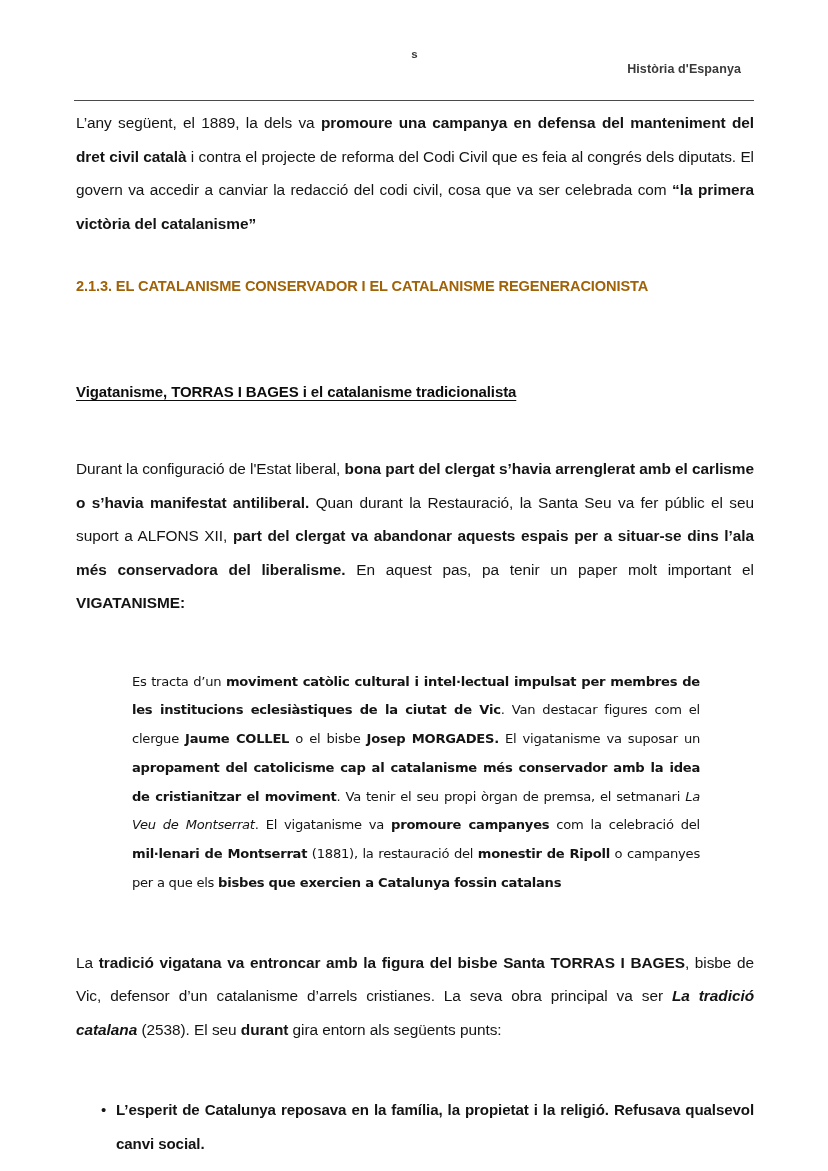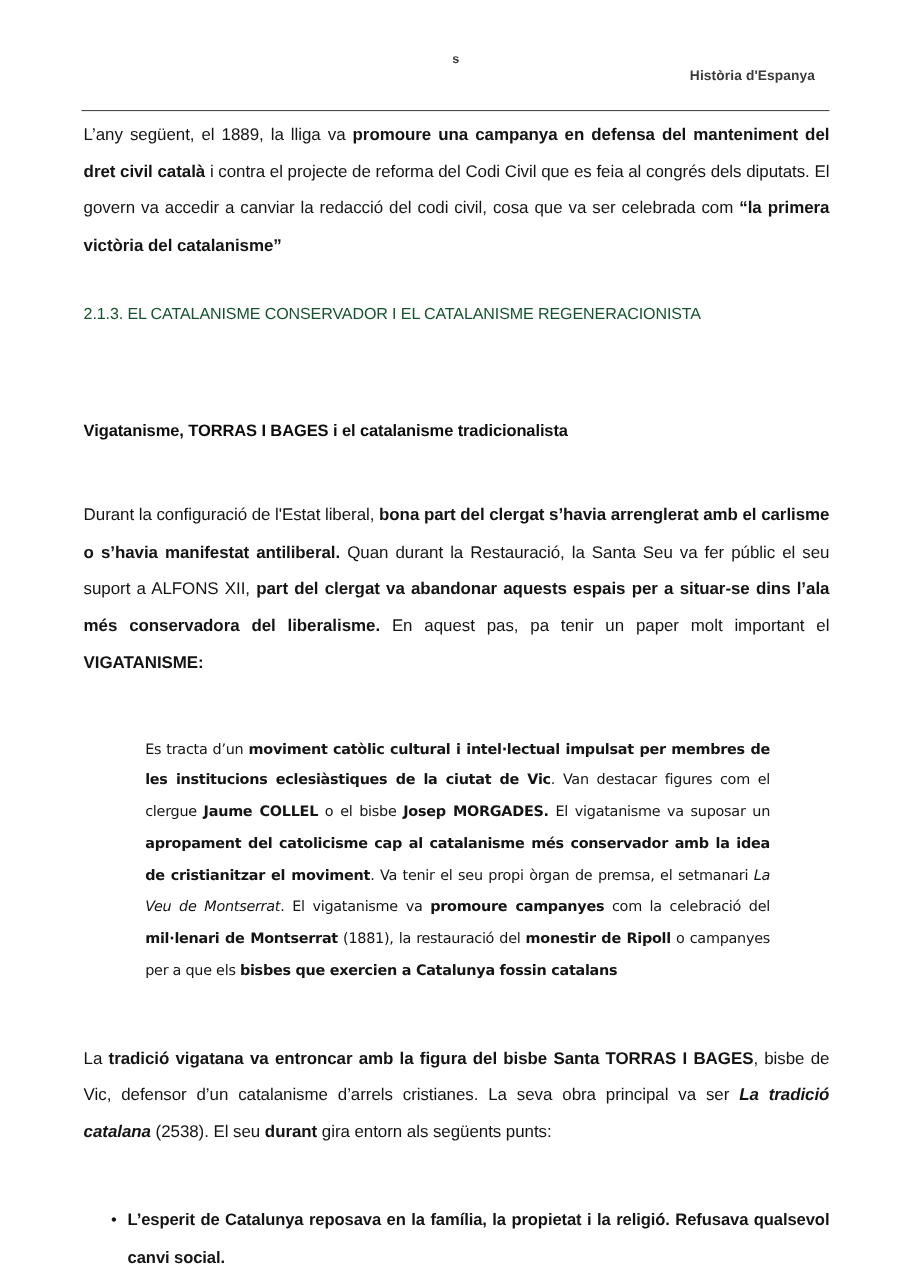--- a/index.html
+++ b/index.html
@@ -80,33 +80,34 @@
     letter-spacing: -0.05px;
     color: #141414;
   }
 
   .gap-sm { height: 14px; }
   .gap-lg { height: 33px; }
 
   h2.section-heading {
     margin: 0;
     font-size: 14.6px;
-    font-weight: normal;
+    font-weight: bold;
     line-height: 26px;
     letter-spacing: -0.1px;
-    color: #14532d;
+    color: #a16207;
   }
 
   h3.sub-heading {
     margin: 0;
     font-size: 15px;
     font-weight: bold;
     line-height: 26px;
     letter-spacing: -0.1px;
     color: #0d0d0d;
+    text-decoration: underline;
     text-underline-offset: 3px;
     display: inline-block;
   }
 
   
   .quote {
     margin: 1px;
     padding: 0 0 0 55px;
     width: 623px;
     box-sizing: border-box;
@@ -153,21 +154,21 @@
 <div class="page">
 
   <div class="header">
     <div class="header-page-number">s</div>
     <div class="header-title">Història d'Espanya</div>
   </div>
   <div class="header-rule"></div>
 
   <div class="body-area">
 
-    <p class="para"><span>L’any següent, el 1889, la lliga va </span><b>promoure una campanya en defensa del manteniment del dret civil català</b><span> i contra el projecte de reforma del Codi Civil que es feia al congrés dels diputats. El govern va accedir a canviar la redacció del codi civil, cosa que va ser celebrada com </span><b>“la primera victòria del catalanisme”</b></p>
+    <p class="para"><span>L’any següent, el 1889, la dels va </span><b>promoure una campanya en defensa del manteniment del dret civil català</b><span> i contra el projecte de reforma del Codi Civil que es feia al congrés dels diputats. El govern va accedir a canviar la redacció del codi civil, cosa que va ser celebrada com </span><b>“la primera victòria del catalanisme”</b></p>
 
     <div class="gap-lg"></div>
 
     <h2 class="section-heading">2.1.3. EL CATALANISME CONSERVADOR I EL CATALANISME REGENERACIONISTA</h2>
 
     <div class="gap-lg"></div>
 
 
     <div class="gap-lg"></div>
     <div class="gap-sm"></div>

